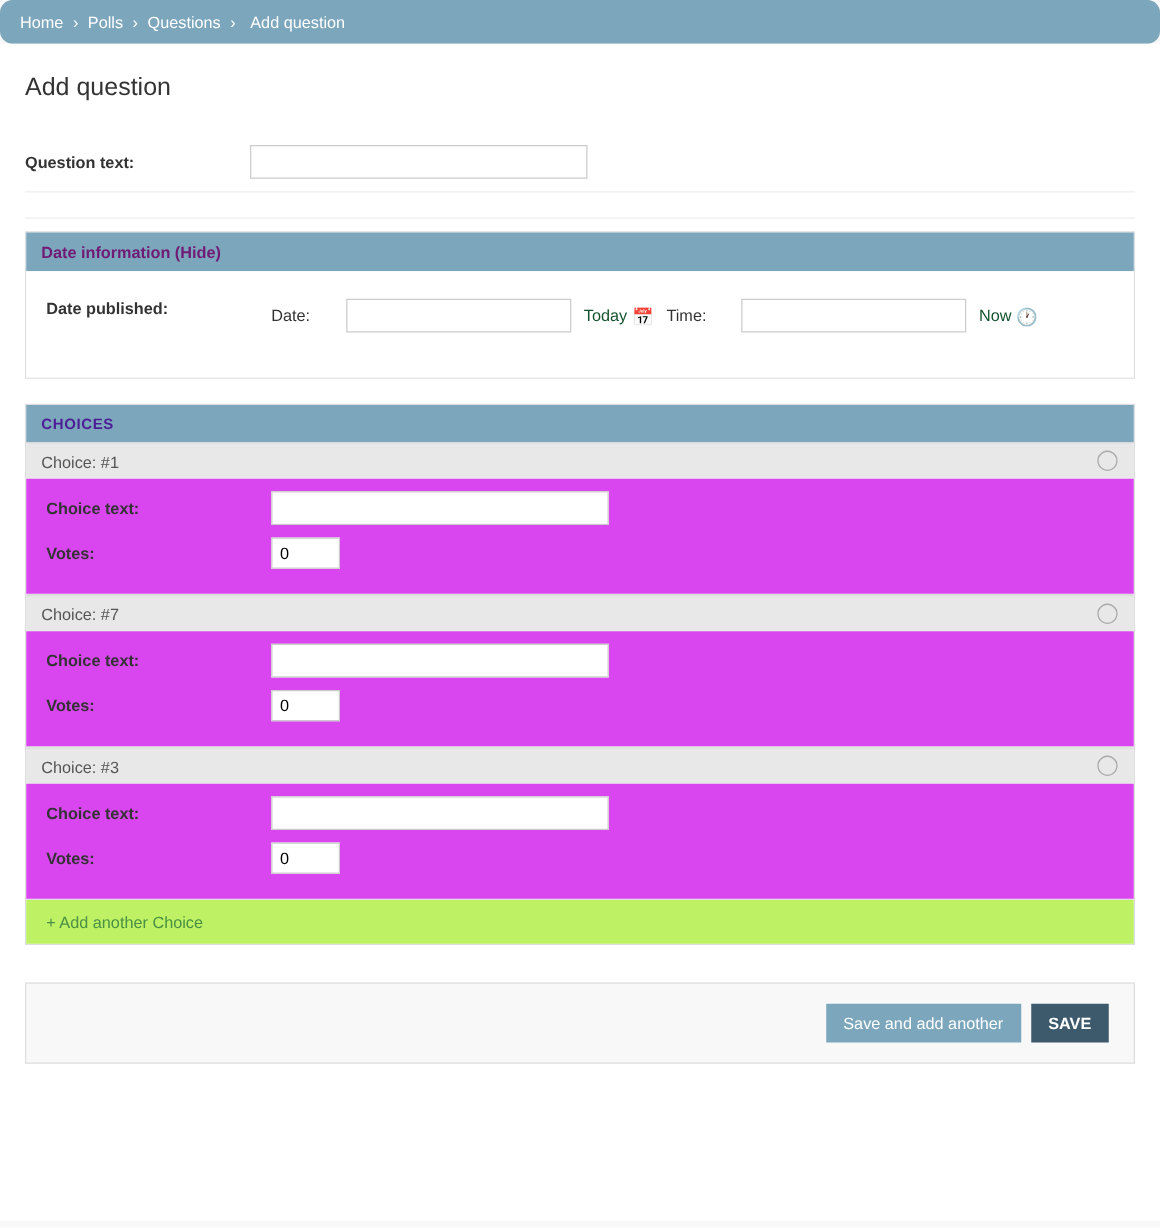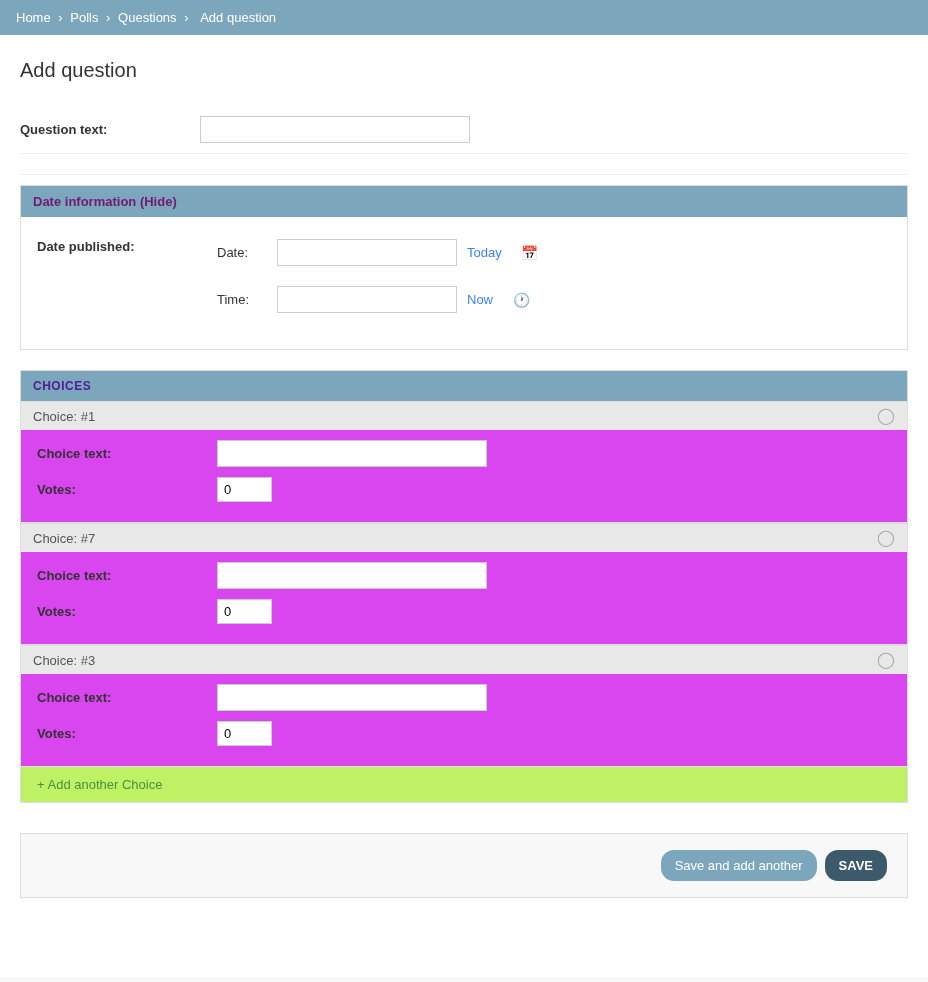--- a/index.html
+++ b/index.html
@@ -4,20 +4,21 @@
   <style>
     * { box-sizing: border-box; margin: 0; padding: 0; }
     body { font-family: Arial, sans-serif; font-size: 13px; background: #f8f8f8; color: #333; }
 
     
     .breadcrumb-bar {
       background: #7ca6bc;
       padding: 10px 16px;
       color: white;
       font-size: 13px;
+      border-radius: 10px;
     }
     .breadcrumb-bar a {
       color: white;
       text-decoration: none;
     }
     .breadcrumb-bar span {
       margin: 0 4px;
     }
 
     
@@ -106,40 +107,40 @@
       font-size: 13px;
       color: #333;
     }
 
     .date-input {
       width: 180px;
       margin-right: 10px;
     }
 
     .date-link {
-      color: #3b82f6;
+      color: #14532d;
       text-decoration: none;
       font-size: 13px;
-      margin-right: 20px;
+      margin-right: 4px;
     }
 
     .date-icon {
       color: #5b9ab5;
       font-size: 14px;
     }
 
     .date-published-row {
       display: flex;
       align-items: flex-start;
       padding: 10px 0;
     }
 
     .date-fields-group {
       display: flex;
-      flex-direction: column;
+      flex-direction: row;
       gap: 10px;
     }
 
     
     .choices-header {
       background: #7ca6bc;
       color: #4c1d95;
       padding: 8px 12px;
       font-size: 12px;
       font-weight: bold;
@@ -225,21 +226,21 @@
       justify-content: flex-end;
       gap: 8px;
       align-items: center;
     }
 
     .btn {
       padding: 8px 14px;
       font-size: 13px;
       cursor: pointer;
       border: none;
-      border-radius: 13px;
+      border-radius: 0;
     }
 
     .btn-secondary {
       background: #7ca6bc;
       color: white;
     }
 
     .btn-primary {
       background: #3c5a6b;
       color: white;

